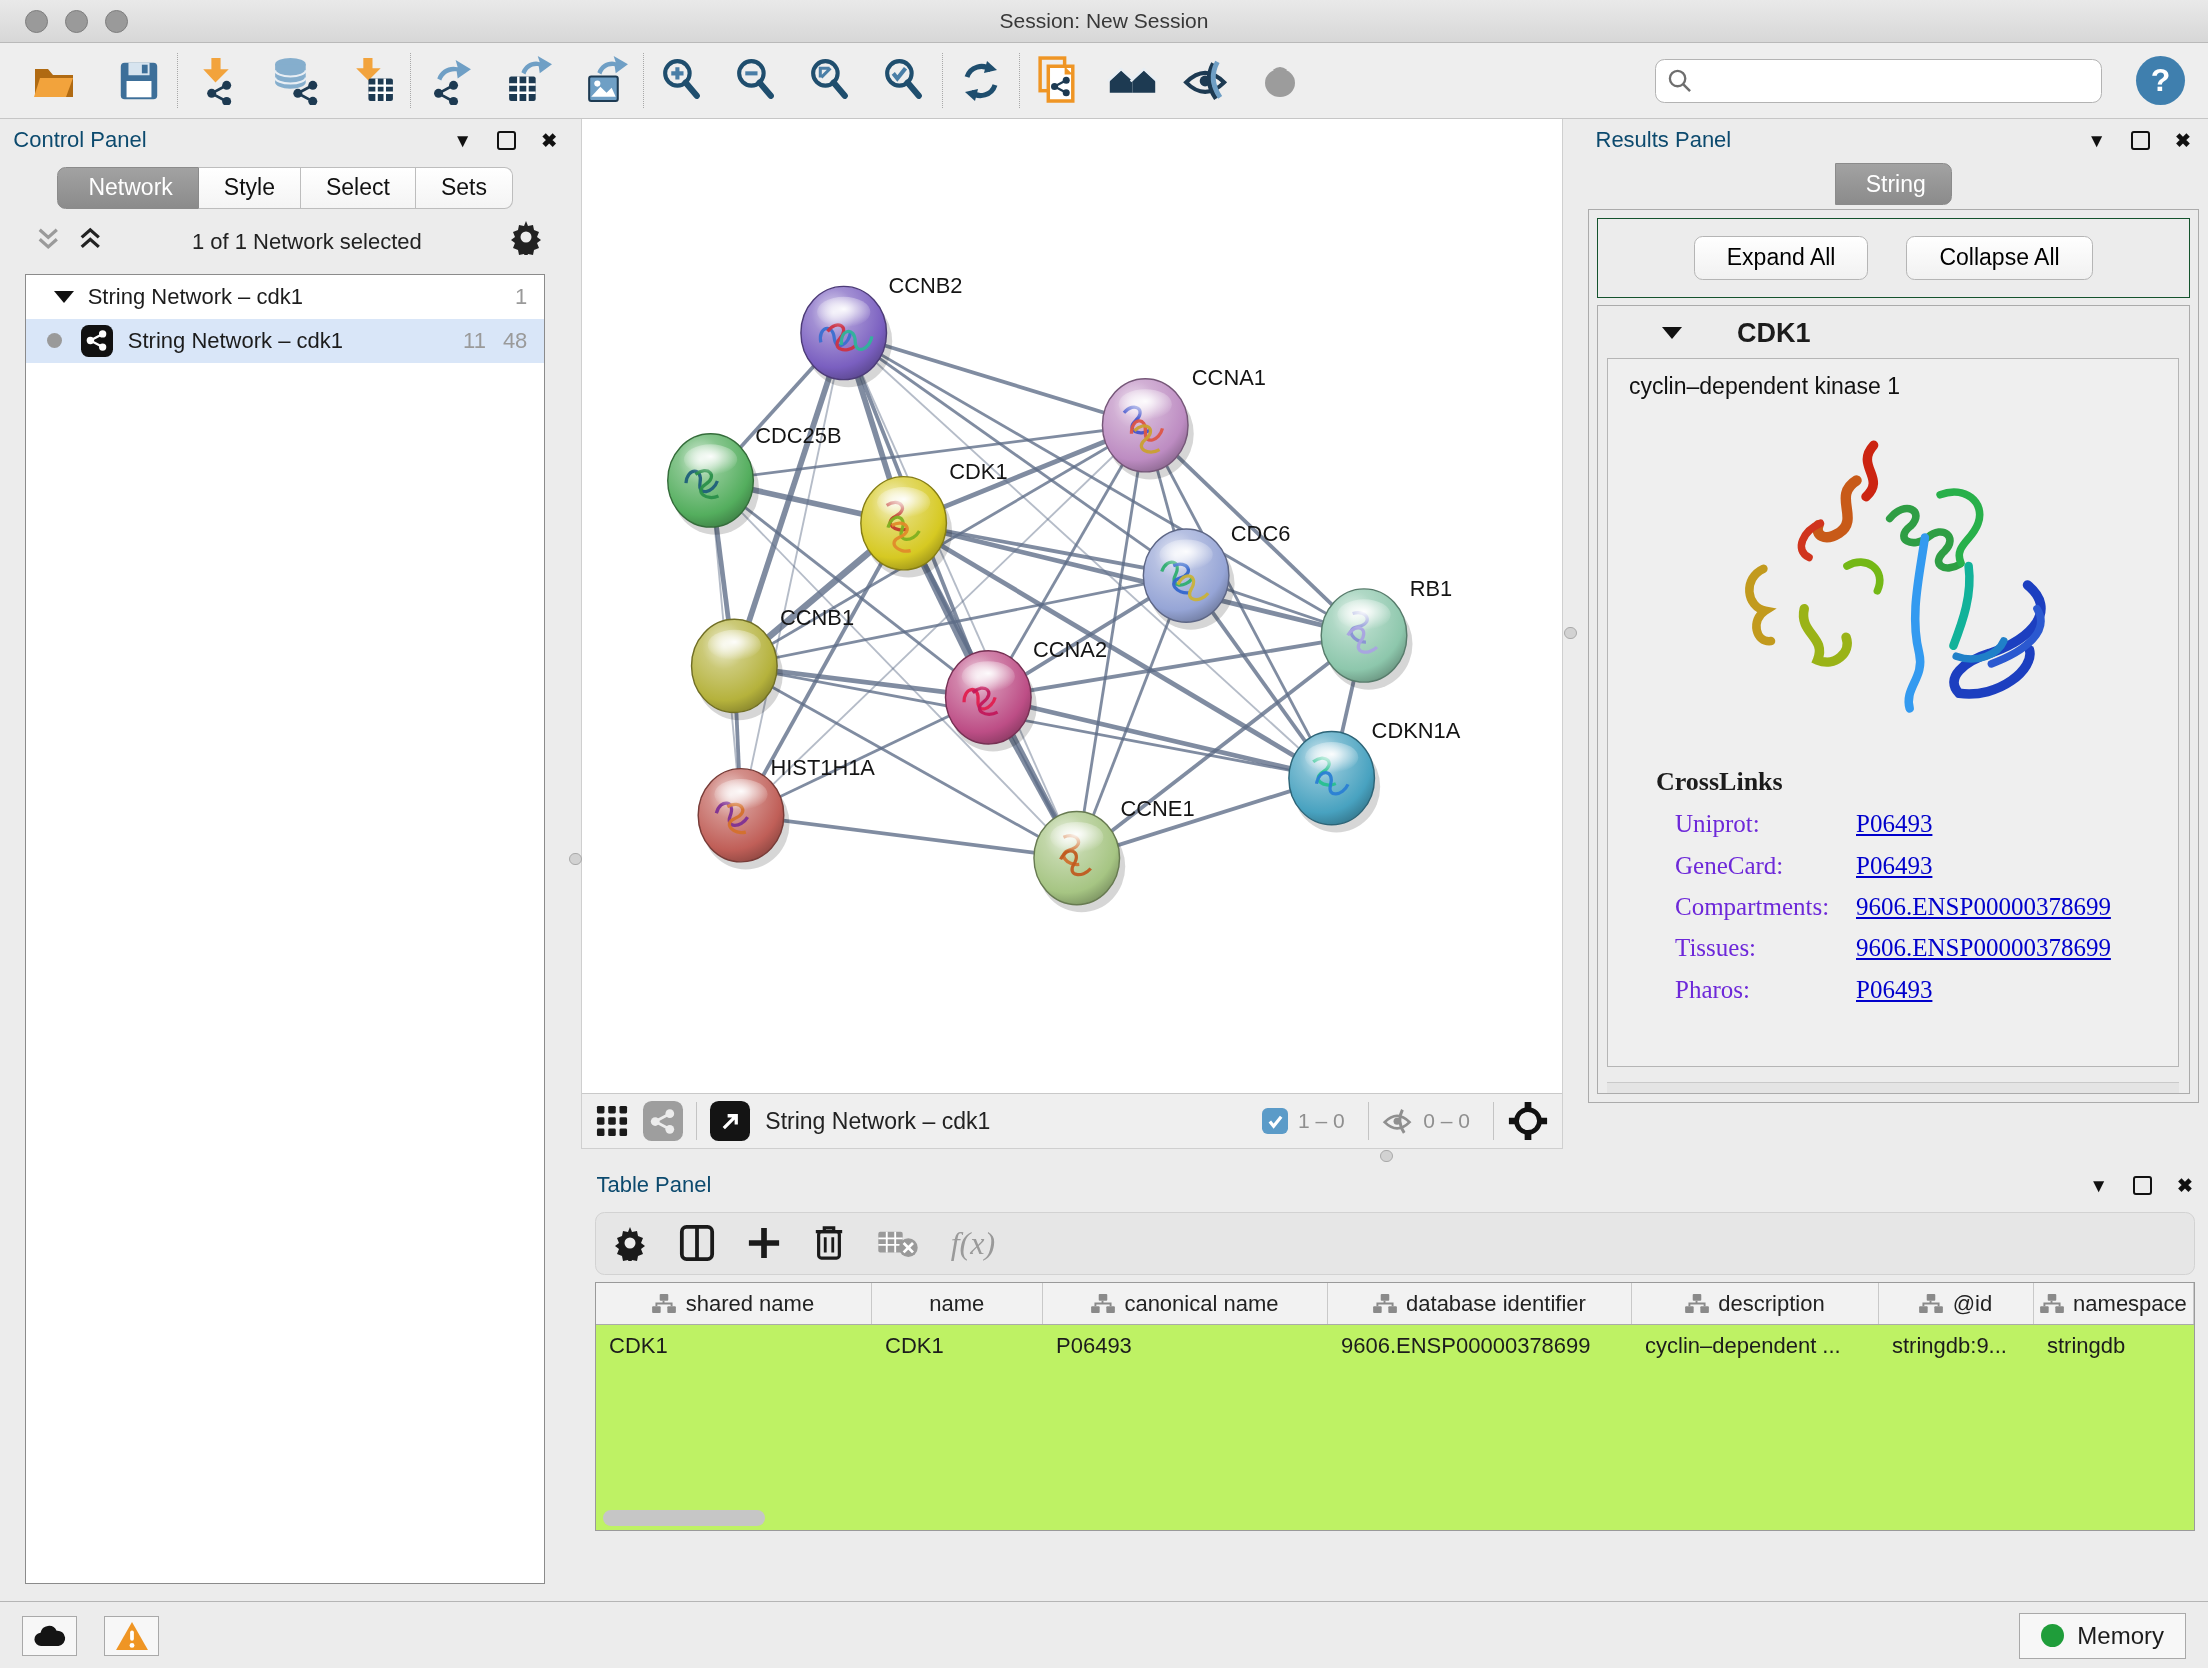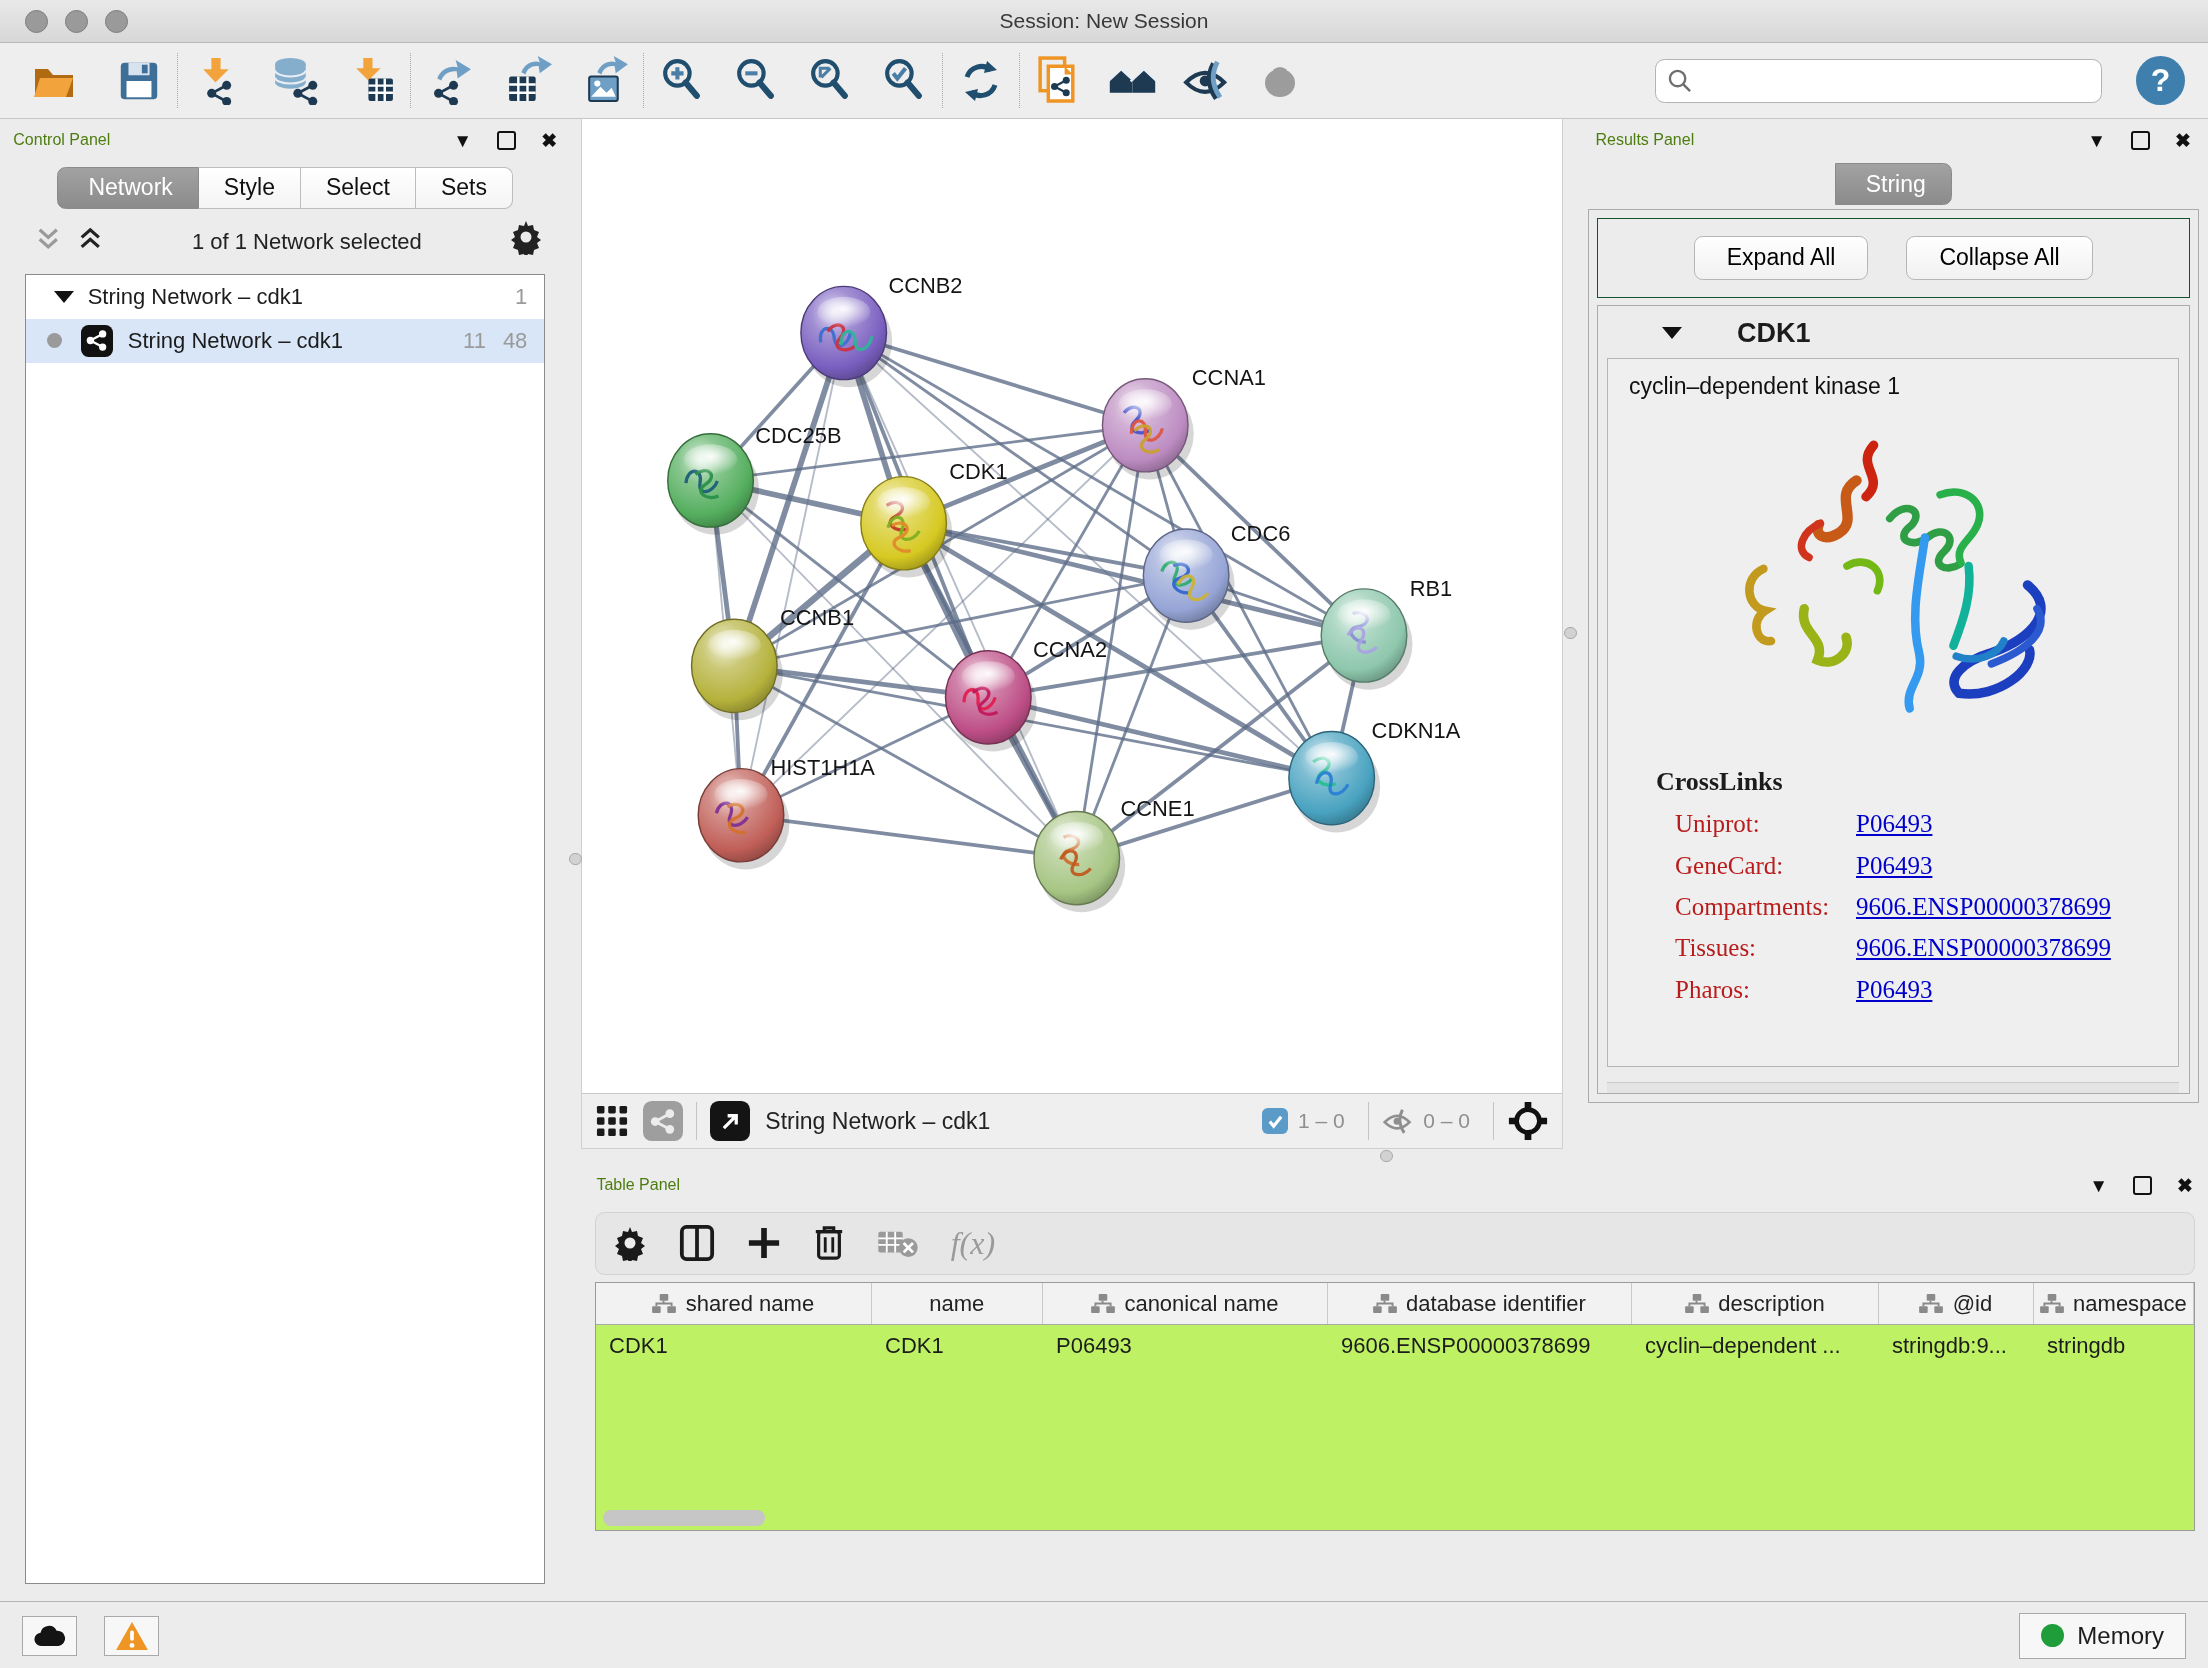--- a/index.html
+++ b/index.html
@@ -32,21 +32,21 @@
   .upper { height:1030px; display:flex; }
   .net-col { width:982px; display:flex; flex-direction:column; background:#fff; border:1px solid #cfcfcf; border-top:none; }
   .net-canvas { width:980px; height:974px; display:block; background:#fff; }
   .vsplit2 { width:15px; position:relative; background:#ececec; }
   .results-panel { flex:1; background:#ececec; display:flex; flex-direction:column; padding:0 9.5px; }
   .hsplit { height:15px; position:relative; background:#ececec; }
   .table-panel { flex:1; background:#ececec; position:relative; }
 
   
   .phead { height:42px; display:flex; align-items:center; padding:0 13.3px; }
-  .phead .ptitle { font-size:16px; color:#4d7c0f; }
+  .phead .ptitle { font-size:22px; color:#0c4a6e; }
   .phead .sp { flex:1; }
   .phicon { font-size:19px; color:#111; margin-left:25px; cursor:pointer; line-height:1; }
   .phsquare { width:19px; height:19px; border:2.9px solid #111; border-radius:2.9px; margin-left:25px; cursor:pointer; }
 
   
   .seg { display:flex; }
   .seg .tab { border:1px solid #bdbdbd; background:linear-gradient(#ffffff,#f4f4f4); font-size:23px; color:#111;
     padding:6.7px 25px; cursor:pointer; border-left-width:0; text-align:center; }
   .seg .tab:first-child { border-left-width:1px; border-radius:8.6px 0 0 8.6px;padding-left:30px; }
   .seg .tab:last-child { border-radius:0 8.6px 8.6px 0; }
@@ -80,21 +80,21 @@
   .rp-entry { border:1px solid #ababab; margin-top:7.6px; flex:1; display:flex; flex-direction:column; overflow:hidden; }
   .rp-genehead { display:flex; align-items:center; padding:11.4px 0 9.5px 53px; }
   .rp-genehead .tri { margin-right:55px; }
   .rp-gene { font-size:27px; font-weight:bold; }
   .rp-inner { border:1px solid #b5b5b5; margin:0 9.5px 9.5px; background:#efefef; flex:1; padding:13.3px 0 0 21px; }
   .rp-desc { font-size:23px; color:#111; }
   .protein { display:block; margin:28.5px auto 9.5px; }
   .xl { font-family:"Liberation Serif", serif; margin-top:25px; }
   .xl-title { font-size:26px; font-weight:bold; margin-left:27px; }
   .xl-row { display:flex; margin:13.3px 0 0 46px; font-size:25px; }
-  .xl-row .k { width:181px; color:#b91c1c; }
+  .xl-row .k { width:181px; color:#6d28d9; }
   .xl-row a { color:#0000cc; text-decoration:underline; cursor:pointer; }
   .rp-track { height:11.4px; background:#e4e4e4; border-top:1px solid #c9c9c9; margin:5.7px 9.5px 0; }
 
   
   .tp-toolbar { margin:5.7px 13.3px 0; background:#e6e6e6; border:1px solid #d2d2d2; border-radius:9.5px; height:63px;
     display:flex; align-items:center; padding:0 17px; gap:32px; }
   .fx { font-family:"Liberation Serif", serif; font-style:italic; font-size:32px; color:#9a9a9a; cursor:pointer; }
   .grid-table { margin:7.6px 13.3px 0; background:#bef264; border:1px solid #9a9a9a; height:249px; overflow:hidden; position:relative; }
   .thead { display:flex; background:#f2f2f2; border-bottom:1px solid #aaa; height:42px; }
   .th { display:flex; align-items:center; justify-content:center; gap:9.5px; font-size:22px; color:#222;

